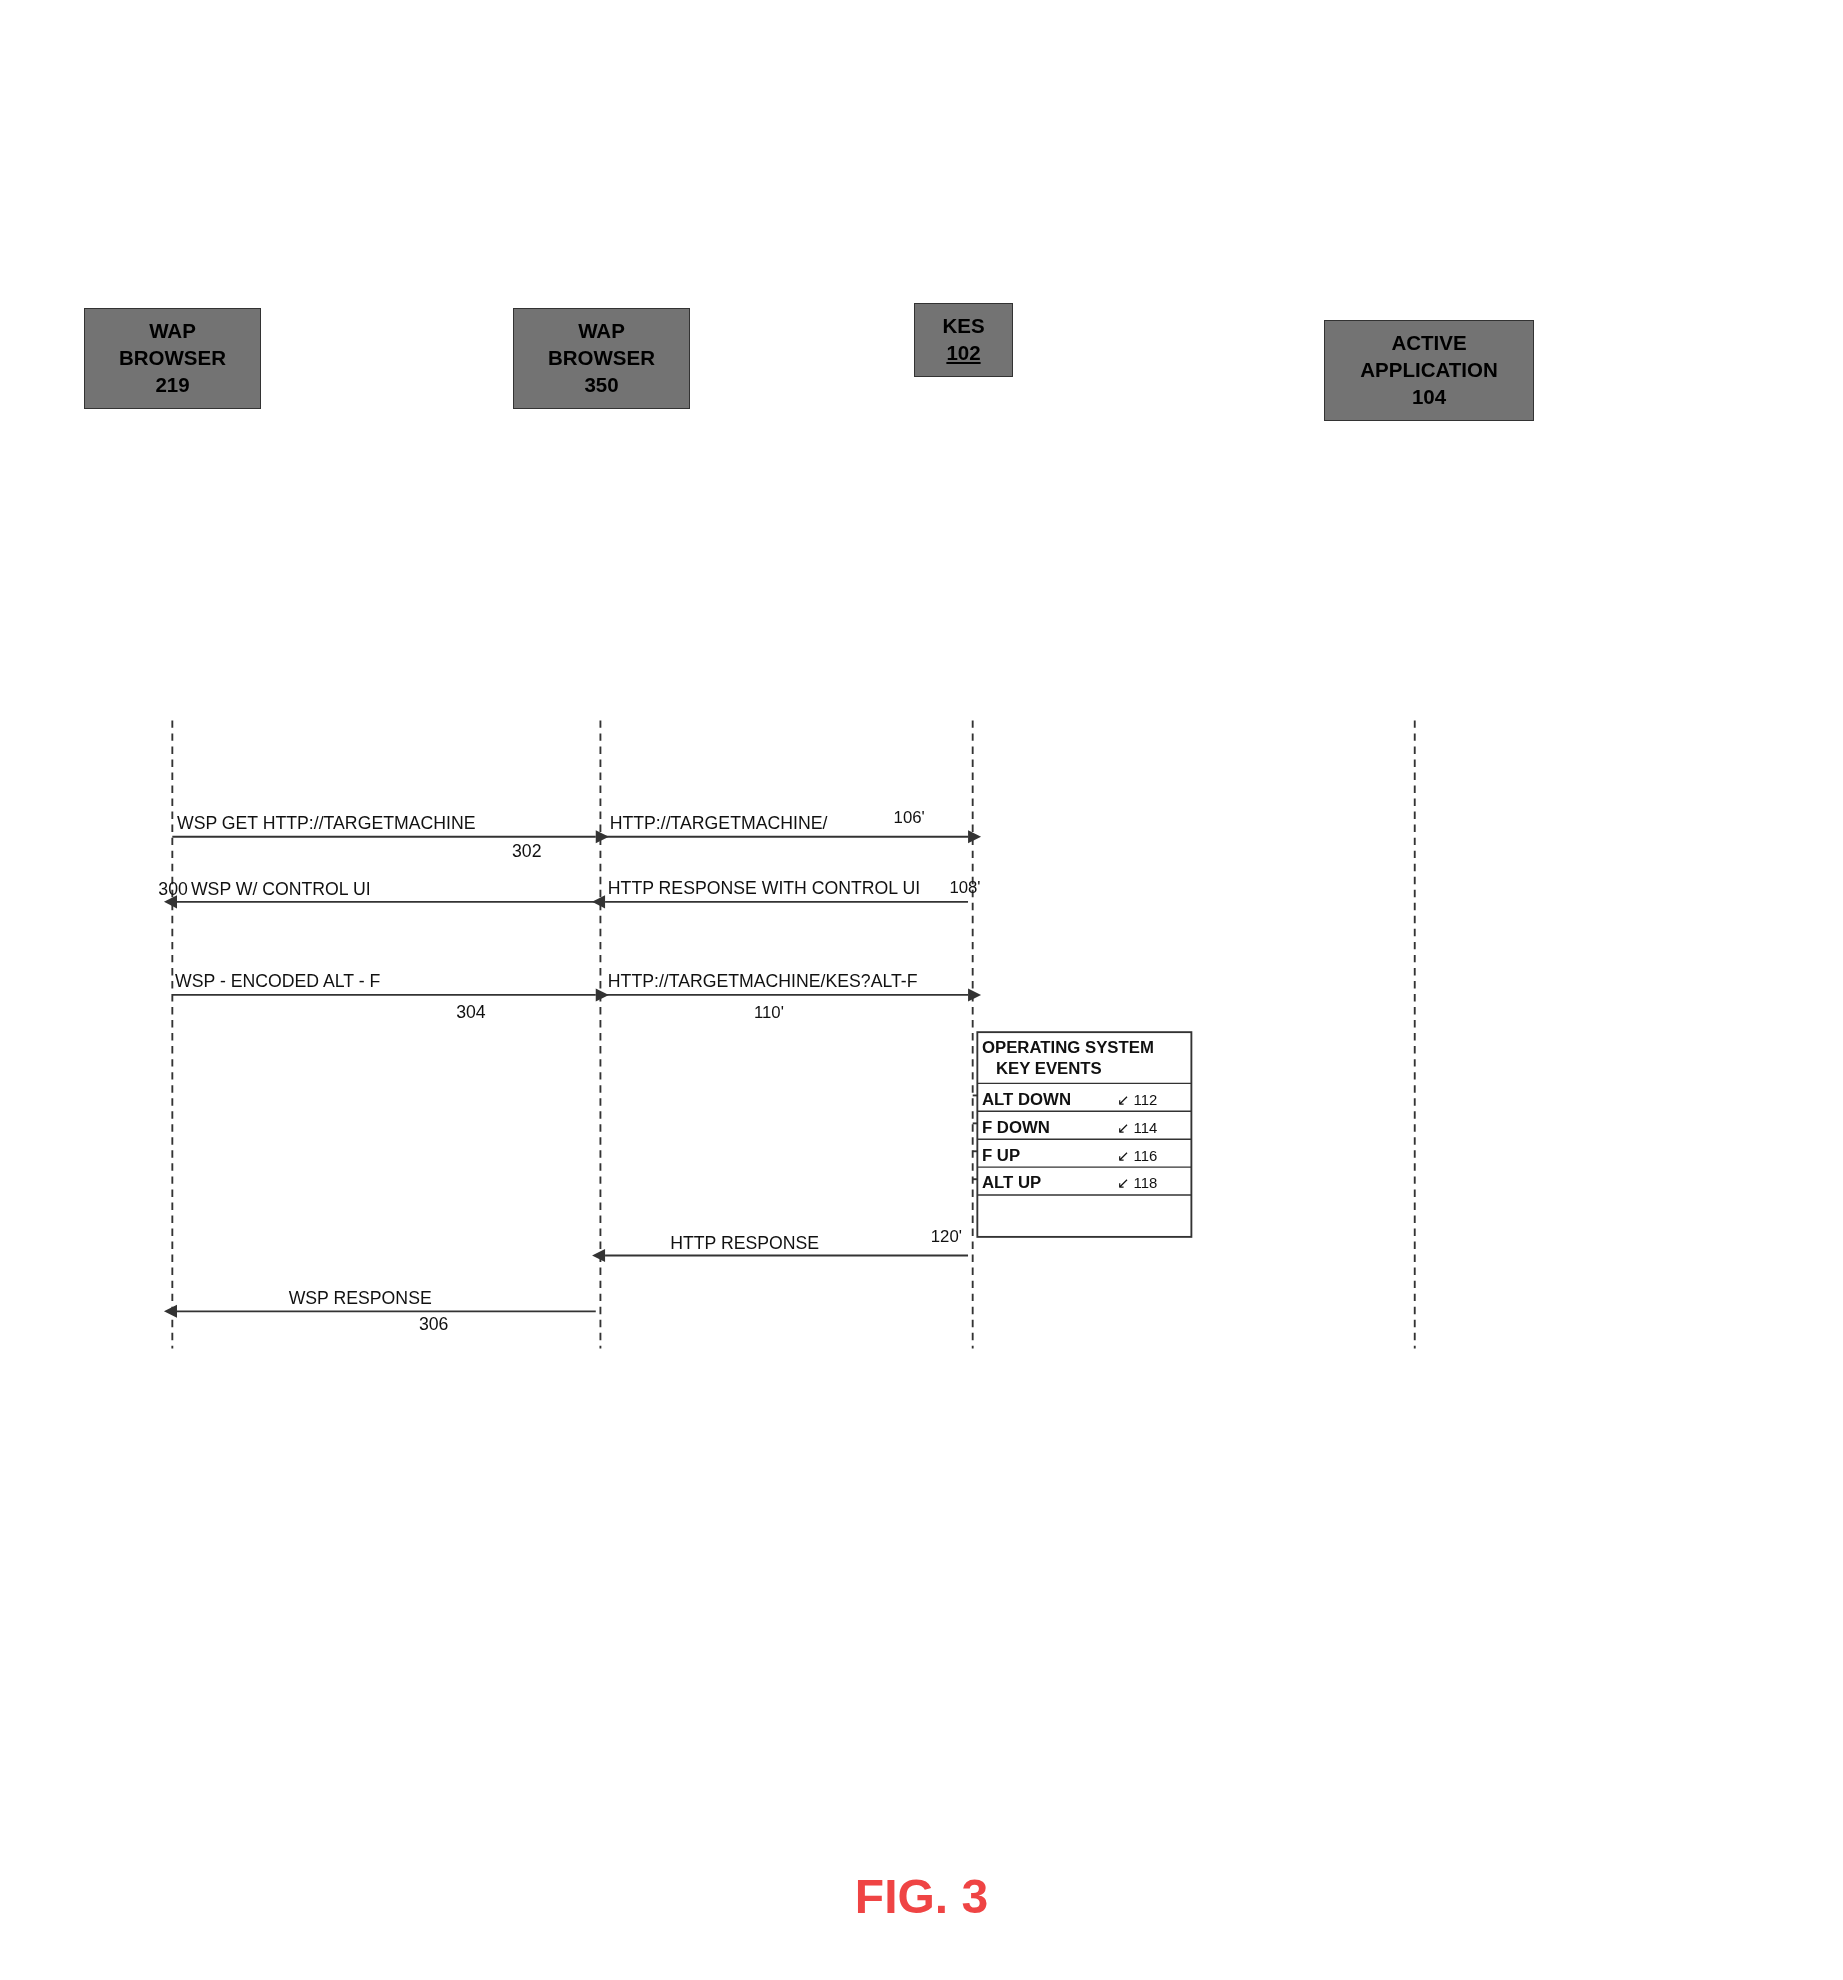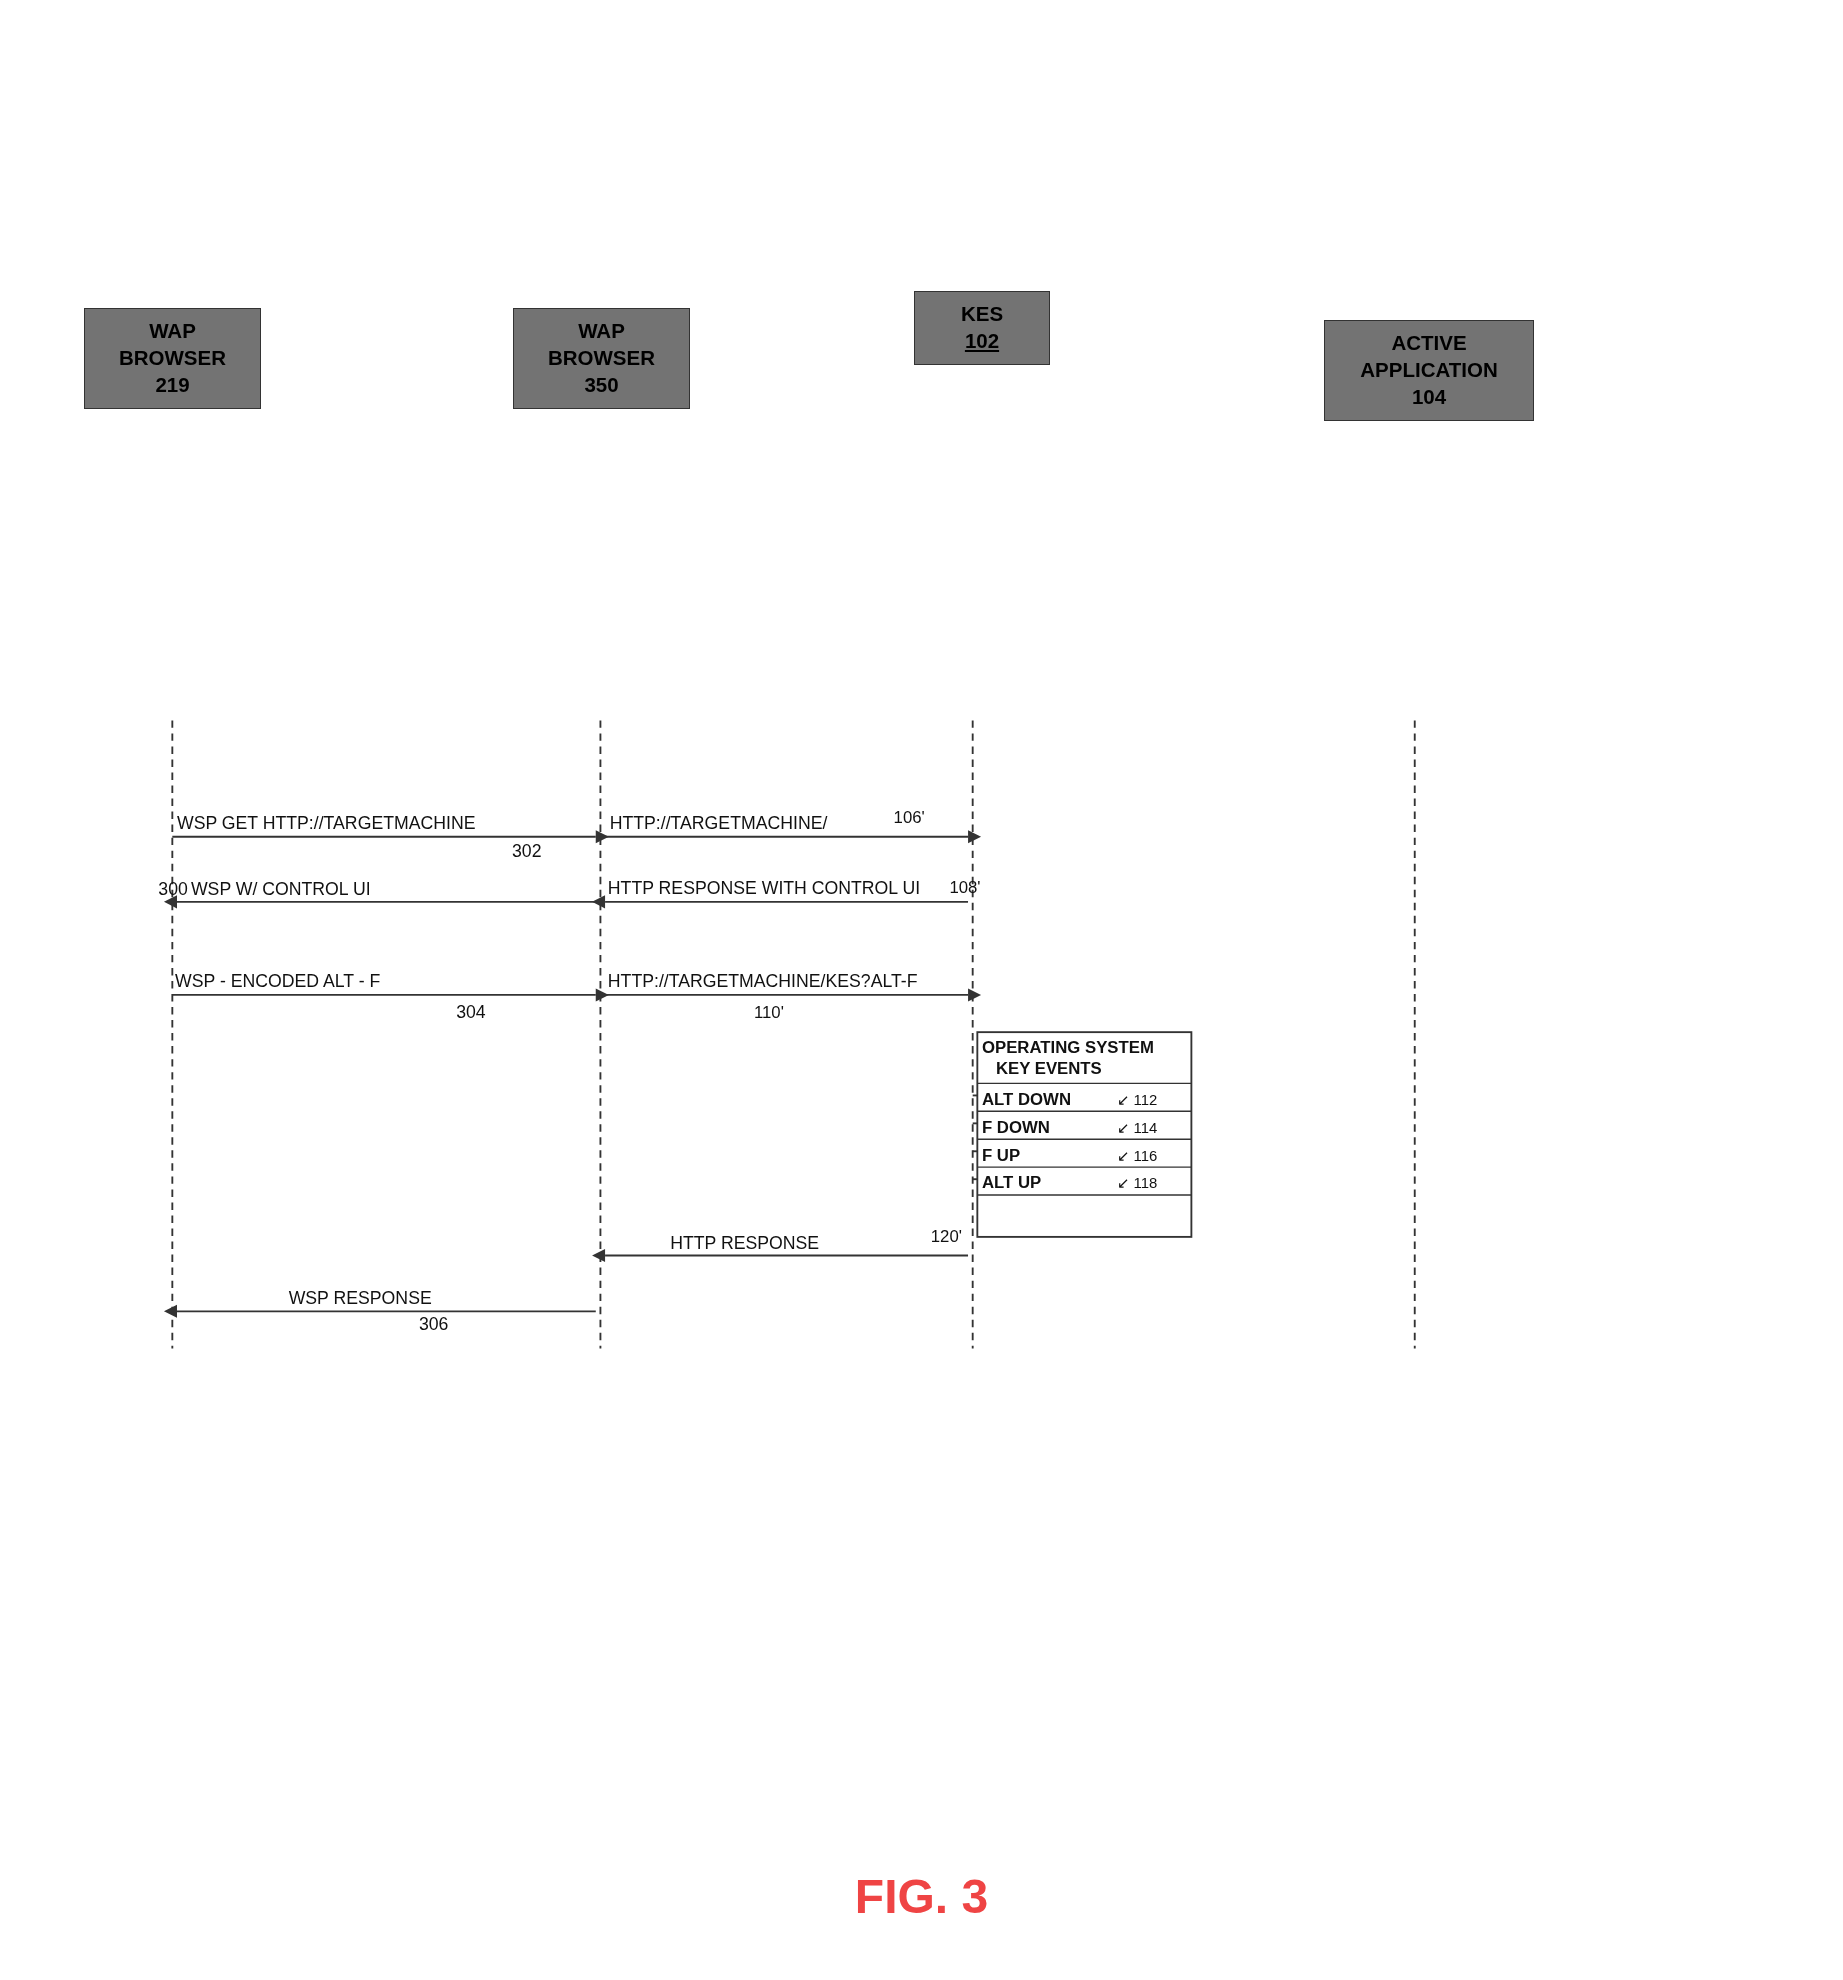--- a/index.html
+++ b/index.html
@@ -39,23 +39,23 @@
       width: 177px;
     }
 
     .entity-box.wap-gateway {
       top: 47px;
       left: 457px;
       width: 177px;
     }
 
     .entity-box.kes {
-      top: 30px;
+      top: 42px;
       left: 858px;
-      width: 136px;
+      width: 99px;
     }
 
     .entity-box.active-app {
       top: 59px;
       left: 1268px;
       width: 210px;
       text-align: center;
     }
 
     .fig-label {

